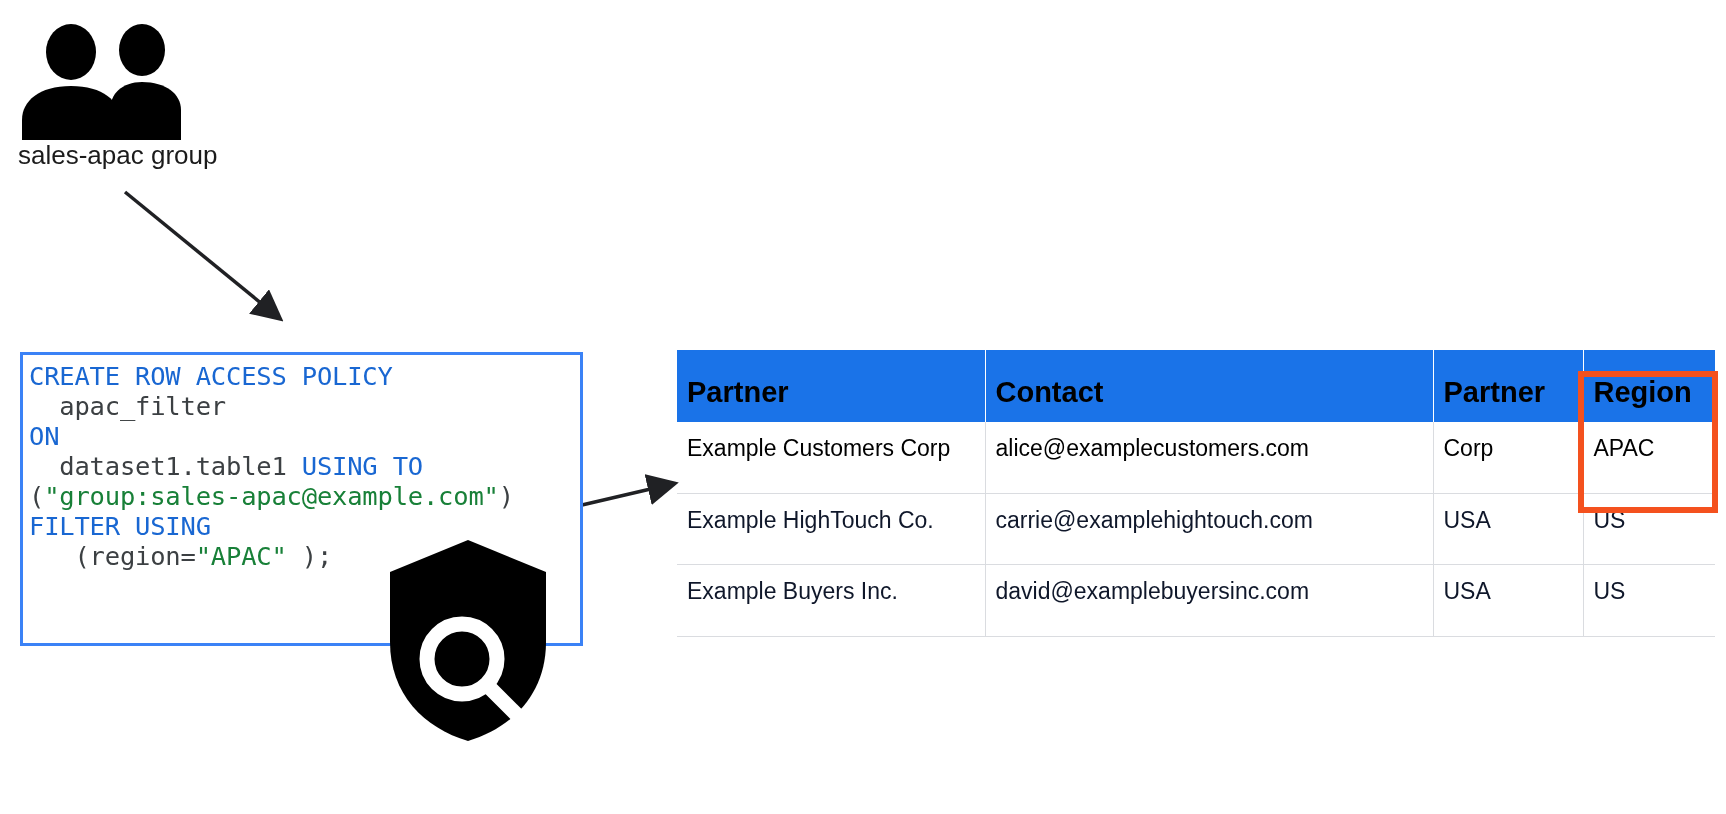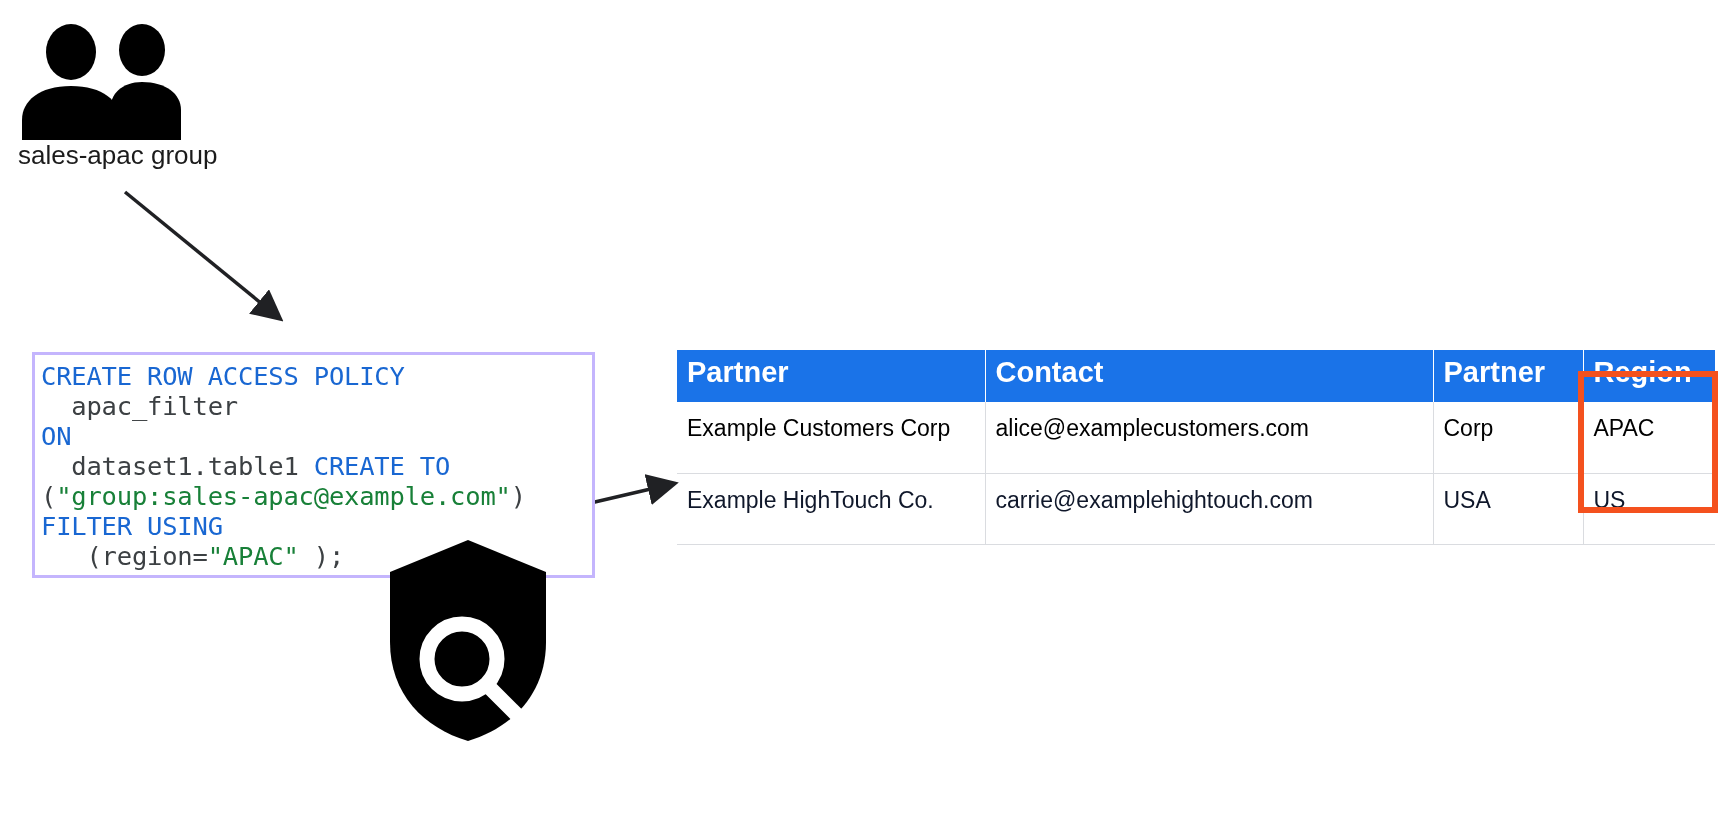--- a/index.html
+++ b/index.html
@@ -41,25 +41,25 @@
     left: 0;
     top: 0;
     width: 1726px;
     height: 814px;
     pointer-events: none;
   }
 
   
   #code-box {
     position: absolute;
-    left: 32px;
+    left: 20px;
     top: 352px;
     width: 563px;
-    height: 226px;
-    border: 3px solid #c4b5fd;
+    height: 294px;
+    border: 3px solid #3b82f6;
     box-sizing: border-box;
     background: #ffffff;
     overflow: hidden;
   }
   #code-text {
     position: absolute;
     left: 6px;
     top: 6px;
     margin: 0;
     font-family: "DejaVu Sans Mono", monospace;
@@ -92,25 +92,25 @@
     table-layout: fixed;
     font-size: 23px;
   }
   #partner-table col.c-partner { width: 308px; }
   #partner-table col.c-contact { width: 448px; }
   #partner-table col.c-country { width: 150px; }
   #partner-table col.c-region  { width: 132px; }
 
   #partner-table th {
     background: #1a73e8;
-    color: #ffffff;
+    color: #000000;
     font-size: 29px;
     font-weight: bold;
     text-align: left;
-    padding: 7px 10px 13px 10px;
+    padding: 27px 10px 13px 10px;
     border-right: 1px solid #ffffff;
     vertical-align: middle;
     line-height: 1.1;
   }
   #partner-table th:last-child { border-right: none; }
 
   #partner-table td {
     padding: 12px 10px 30px 10px;
     border-bottom: 1px solid #dadce0;
     border-right: 1px solid #dadce0;
@@ -158,21 +158,21 @@
     </marker>
   </defs>
   <line x1="125" y1="192" x2="278" y2="317" stroke="#202124" stroke-width="3.5" marker-end="url(#ah)"></line>
   <line x1="582" y1="505" x2="672" y2="484" stroke="#202124" stroke-width="3.5" marker-end="url(#ah)"></line>
 </svg>
 
 <div id="code-box">
   <pre id="code-text"><span class="kw">CREATE ROW ACCESS POLICY</span><span>
   apac_filter
 </span><span class="kw">ON</span><span>
-  dataset1.table1 </span><span class="kw">CREATE TO</span><span>
+  dataset1.table1 </span><span class="kw">USING TO</span><span>
 (</span><span class="str">"group:sales-apac@example.com"</span><span>)
 </span><span class="kw">FILTER USING</span><span>
    (region=</span><span class="str">"APAC"</span><span> );</span></pre>
 </div>
 
 <div id="shield-node">
   <svg id="shield-icon" viewBox="0 0 160 205" aria-hidden="true">
     <path d="M80 2 L158 34 L158 104 C158 156 124 190 80 203 C36 190 2 156 2 104 L2 34 Z" fill="#000000"></path>
     <g fill="none" stroke="#ffffff" stroke-width="15">
       <circle cx="74" cy="121" r="35"></circle>
@@ -202,16 +202,22 @@
       <td>alice@examplecustomers.com</td>
       <td>Corp</td>
       <td>APAC</td>
     </tr>
     <tr class="masked-row">
       <td>Example HighTouch Co.</td>
       <td>carrie@examplehightouch.com</td>
       <td>USA</td>
       <td>US</td>
     </tr>
+    <tr class="masked-row">
+      <td>Example Buyers Inc.</td>
+      <td>david@examplebuyersinc.com</td>
+      <td>USA</td>
+      <td>US</td>
+    </tr>
   </tbody>
 </table>
 
 <div id="region-highlight"></div>
 
 </body></html>

